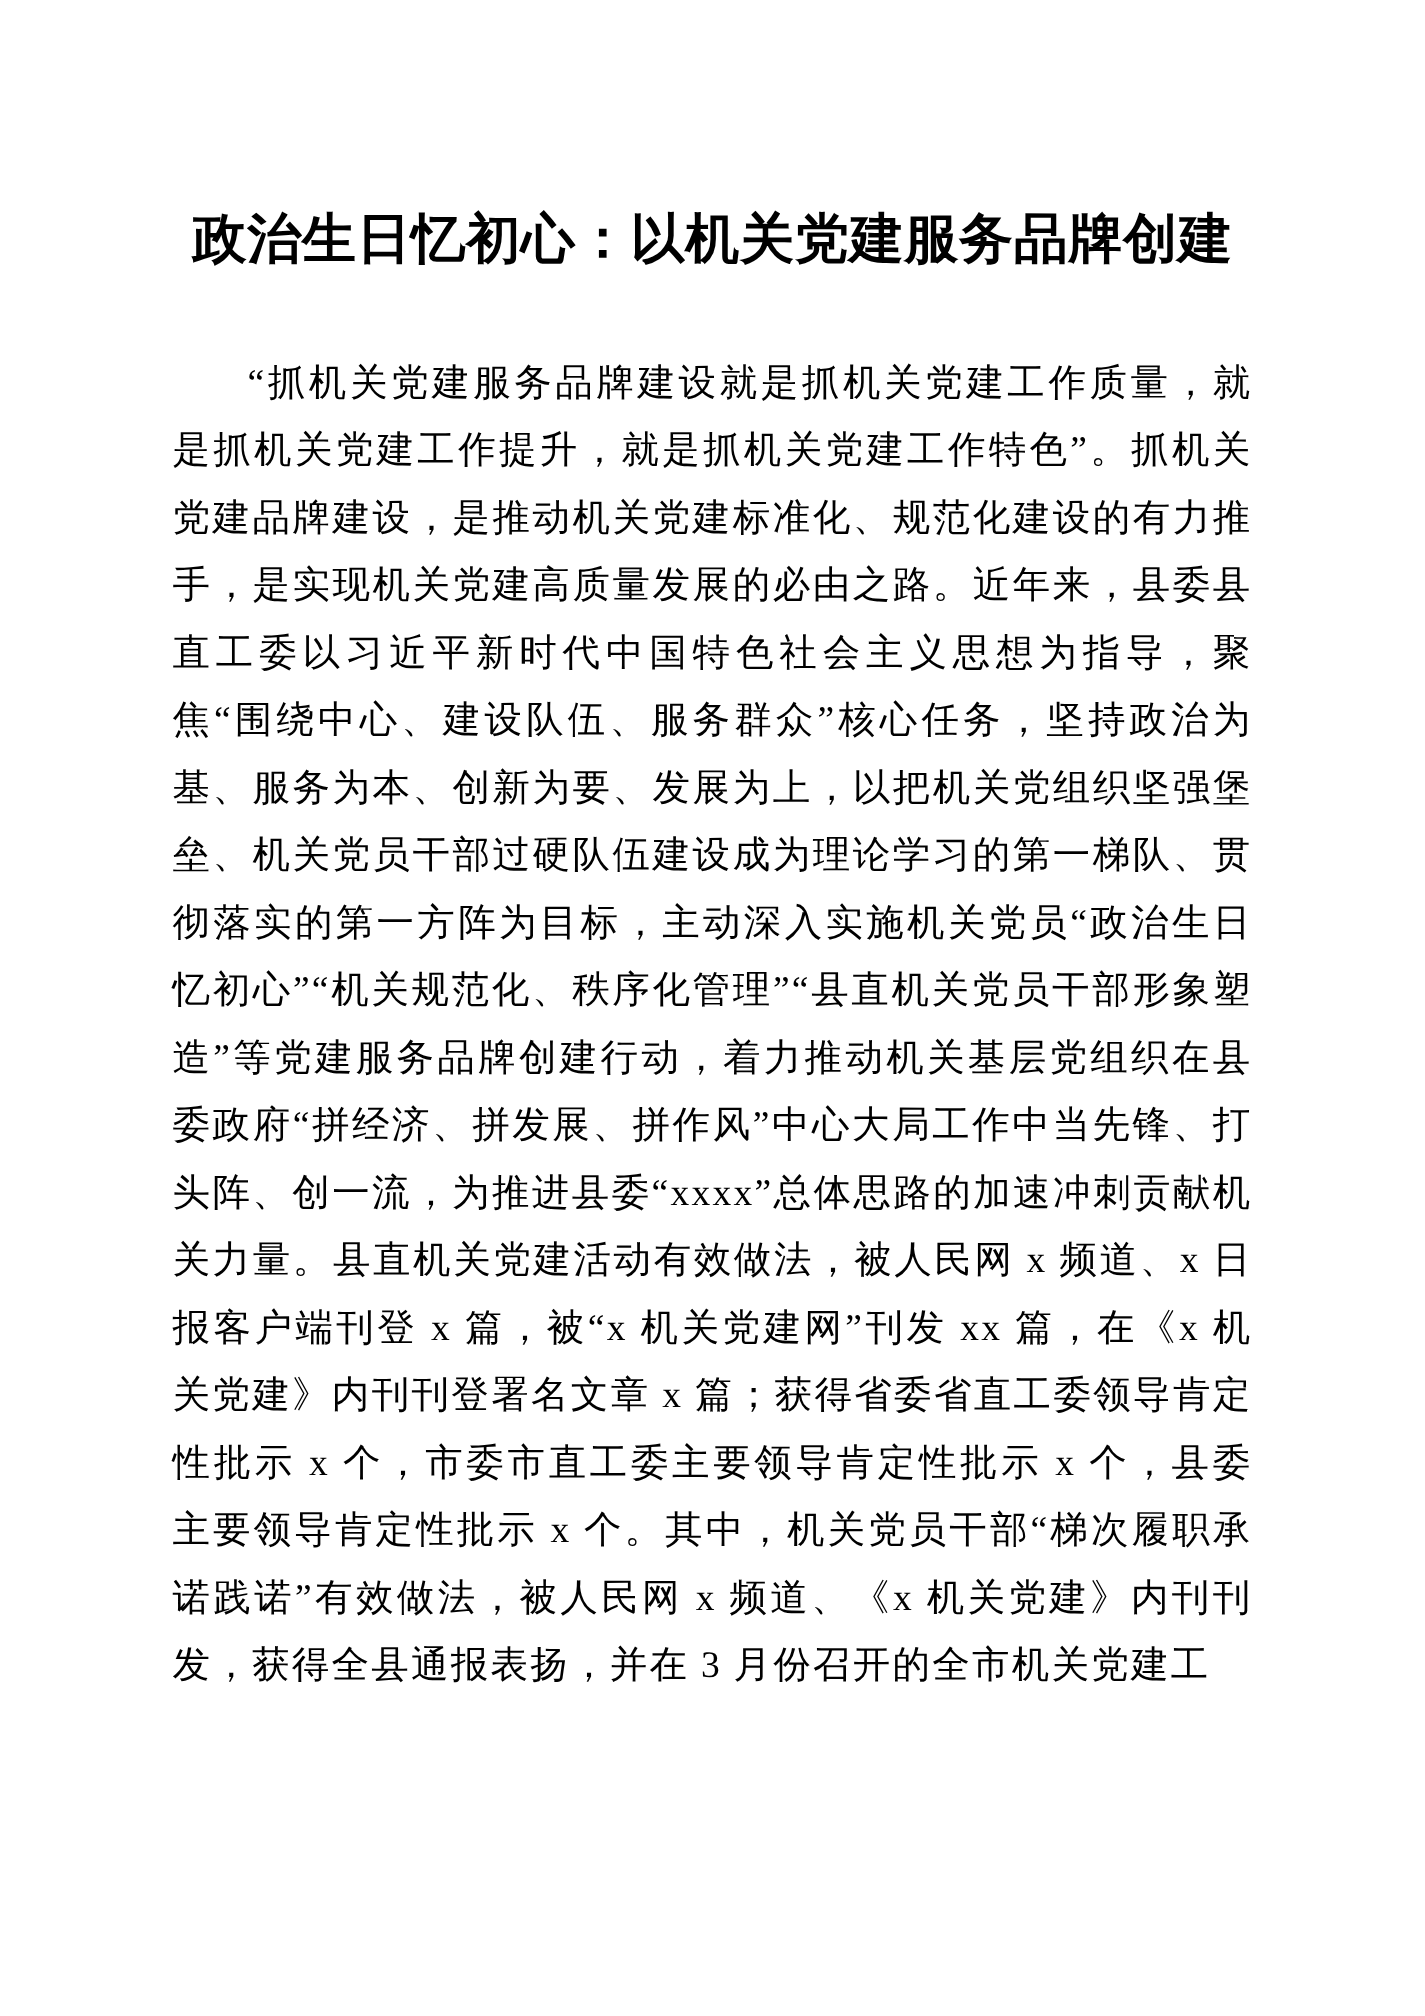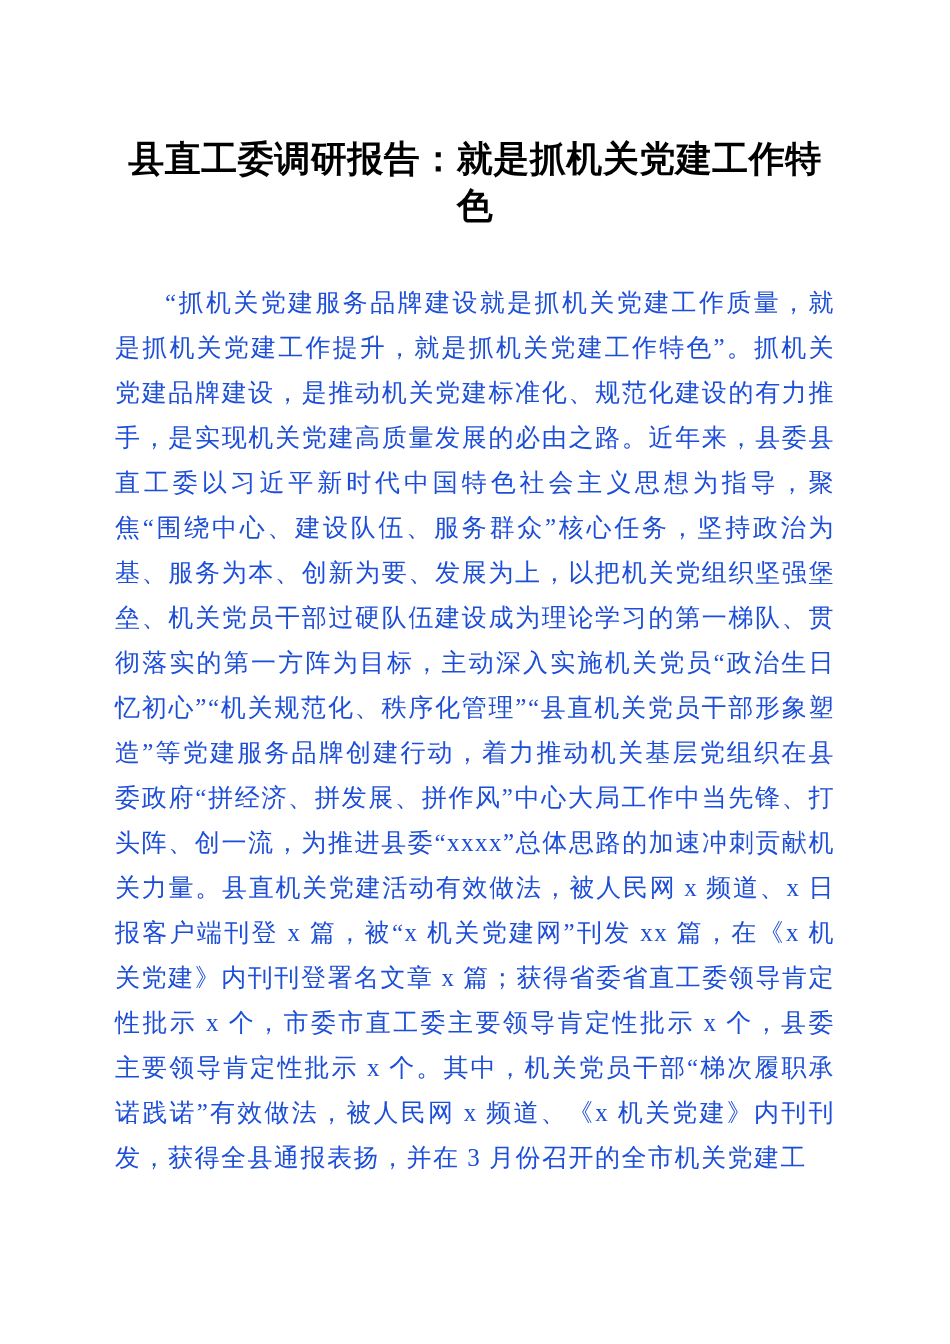--- a/index.html
+++ b/index.html
@@ -36,26 +36,26 @@
   .doc-paragraph {
     margin: 0;
     margin-top: 50px;
     font-size: 25px;
     font-weight: normal;
     line-height: 45px;
     letter-spacing: 1.5px;
     text-align: justify;
     text-align-last: left;
     text-indent: 2em;
-    color: #1d4ed8;
+    color: #000000;
   }
 </style>
 </head>
 <body>
 
 <div class="page">
   <div class="content">
     <h1 class="doc-title">
-      <span class="title-line">县直工委调研报告：就是抓机关党建工作特色</span>
+      <span class="title-line">政治生日忆初心：以机关党建服务品牌创建</span>
     </h1>
     <p class="doc-paragraph">“抓机关党建服务品牌建设就是抓机关党建工作质量，就是抓机关党建工作提升，就是抓机关党建工作特色”。抓机关党建品牌建设，是推动机关党建标准化、规范化建设的有力推手，是实现机关党建高质量发展的必由之路。近年来，县委县直工委以习近平新时代中国特色社会主义思想为指导，聚焦“围绕中心、建设队伍、服务群众”核心任务，坚持政治为基、服务为本、创新为要、发展为上，以把机关党组织坚强堡垒、机关党员干部过硬队伍建设成为理论学习的第一梯队、贯彻落实的第一方阵为目标，主动深入实施机关党员“政治生日忆初心”“机关规范化、秩序化管理”“县直机关党员干部形象塑造”等党建服务品牌创建行动，着力推动机关基层党组织在县委政府“拼经济、拼发展、拼作风”中心大局工作中当先锋、打头阵、创一流，为推进县委“xxxx”总体思路的加速冲刺贡献机关力量。县直机关党建活动有效做法，被人民网 x 频道、x 日报客户端刊登 x 篇，被“x 机关党建网”刊发 xx 篇，在《x 机关党建》内刊刊登署名文章 x 篇；获得省委省直工委领导肯定性批示 x 个，市委市直工委主要领导肯定性批示 x 个，县委主要领导肯定性批示 x 个。其中，机关党员干部“梯次履职承诺践诺”有效做法，被人民网 x 频道、《x 机关党建》内刊刊发，获得全县通报表扬，并在 3 月份召开的全市机关党建工</p>
   </div>
 </div>
 
 </body></html>

